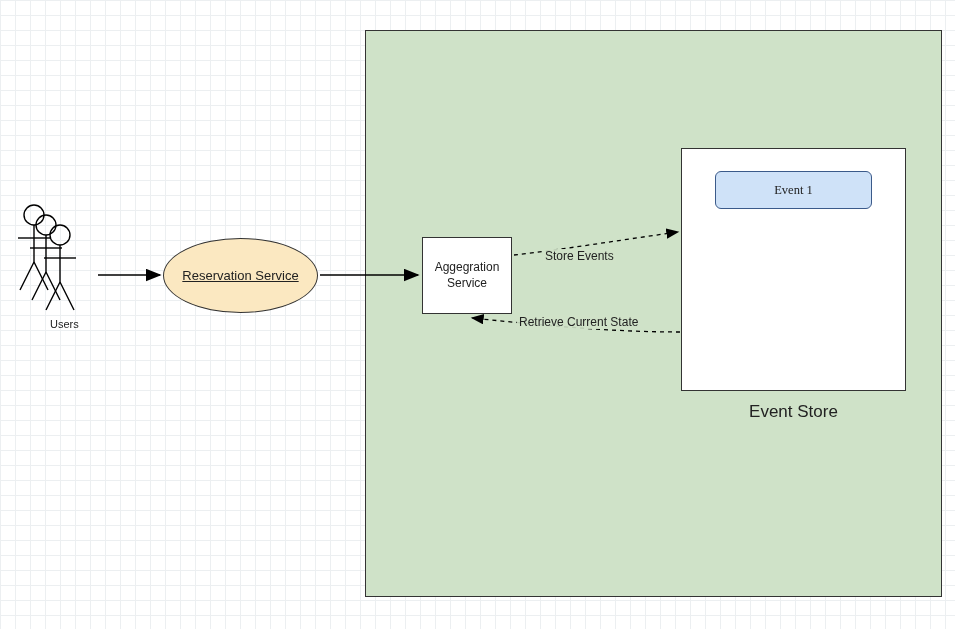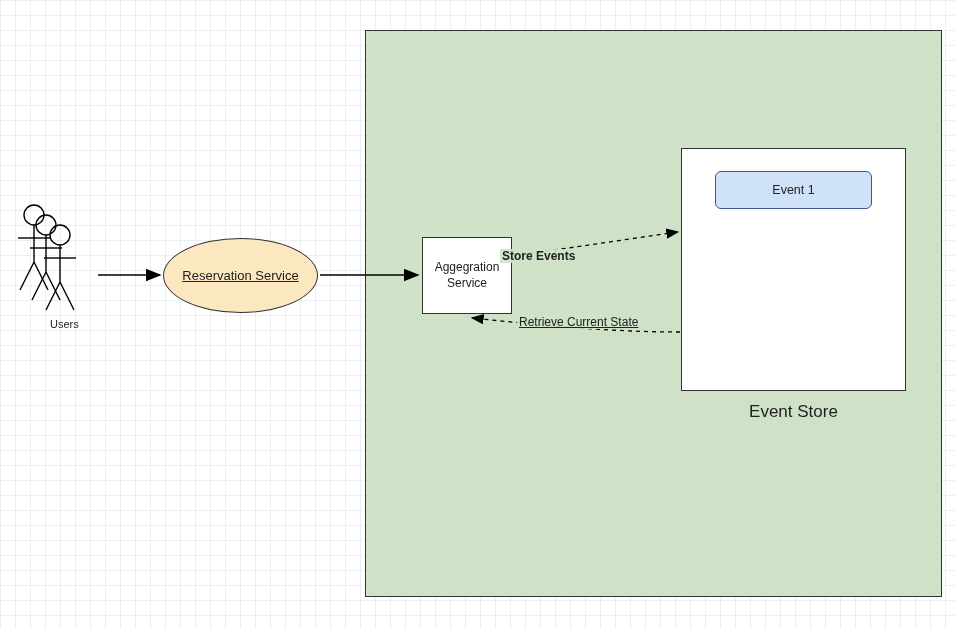--- a/index.html
+++ b/index.html
@@ -99,20 +99,21 @@
     width: 155px;
     height: 36px;
     background: #cfe2f8;
     border: 1px solid #3b5a8a;
     border-radius: 6px;
     display: flex;
     align-items: center;
     justify-content: center;
     font-size: 12.5px;
     color: #222;
+    font-family: Liberation Serif, serif;
   }
   .conn-label {
     position: absolute;
     font-size: 12px;
     color: #222;
     background: rgba(207,226,200,0.9);
     padding: 0 2px;
     white-space: nowrap;
   }
   svg.overlay {
@@ -174,22 +175,22 @@
   <div class="users-label">Users</div>
 
   <div class="reservation-ellipse">
     <span>Reservation Service</span>
   </div>
 
   <div class="agg-box">
     <span>Aggegration Service</span>
   </div>
 
-  <div class="conn-label" style="left:500px; top:249px;font-weight:bold;">Store Events</div>
-  <div class="conn-label" style="left:517px; top:315px;text-decoration:underline;">Retrieve Current State</div>
+  <div class="conn-label" style="left:543px; top:249px;">Store Events</div>
+  <div class="conn-label" style="left:517px; top:315px;">Retrieve Current State</div>
 
   <div class="store-container">
     <div class="event-pill">
         <span>Event 1</span>
       </div>
   </div>
 
   <div class="store-label">Event Store</div>
 
 </div>

